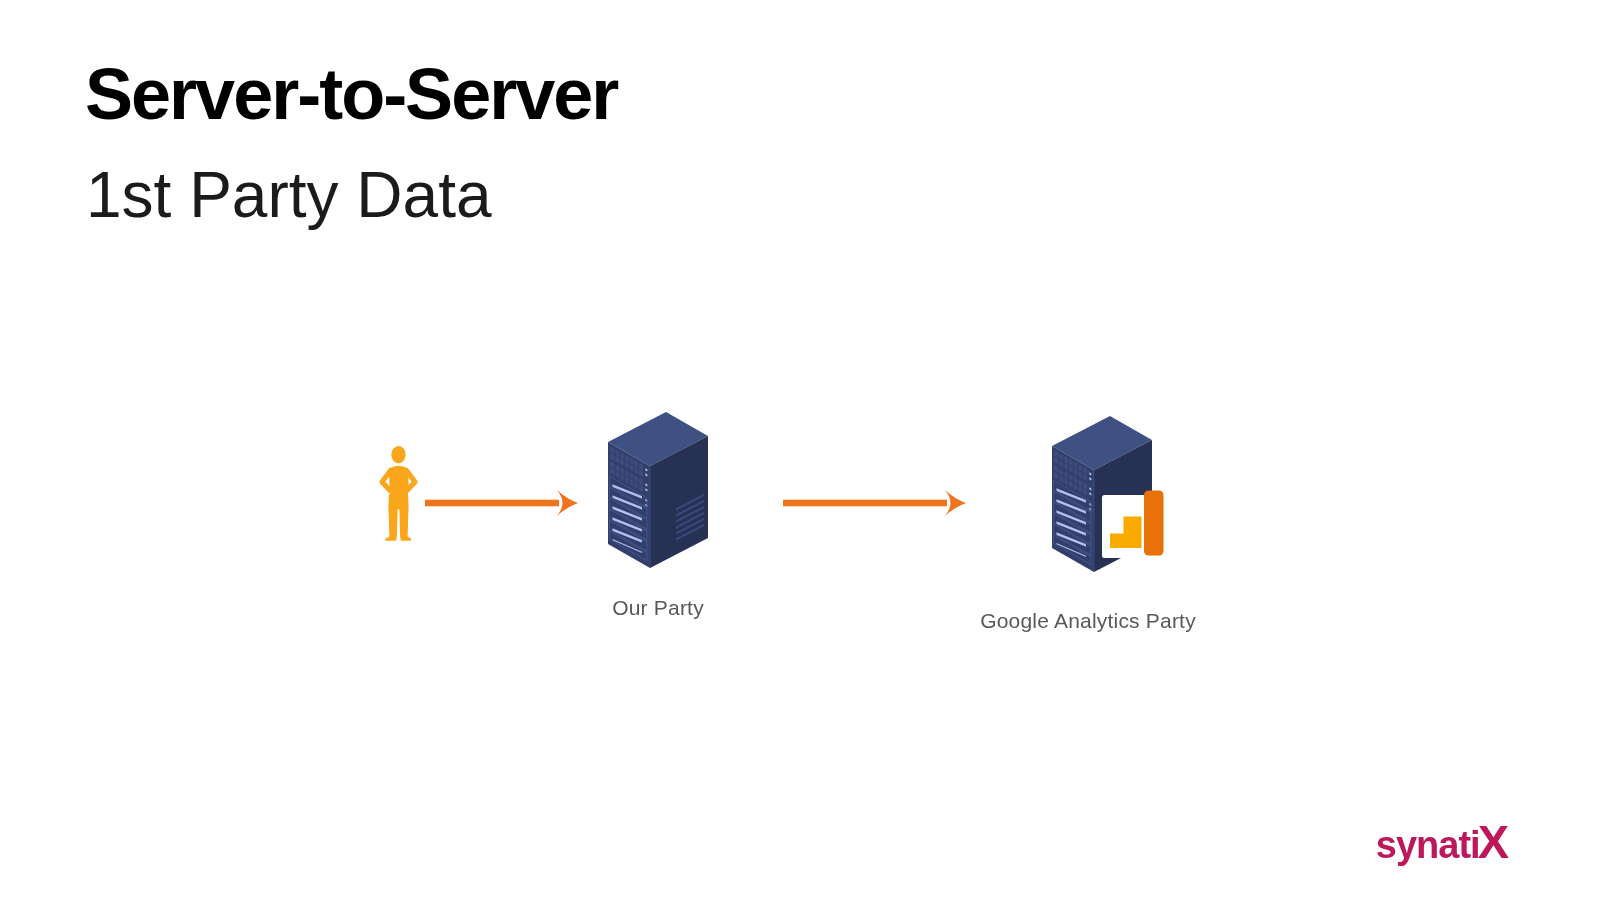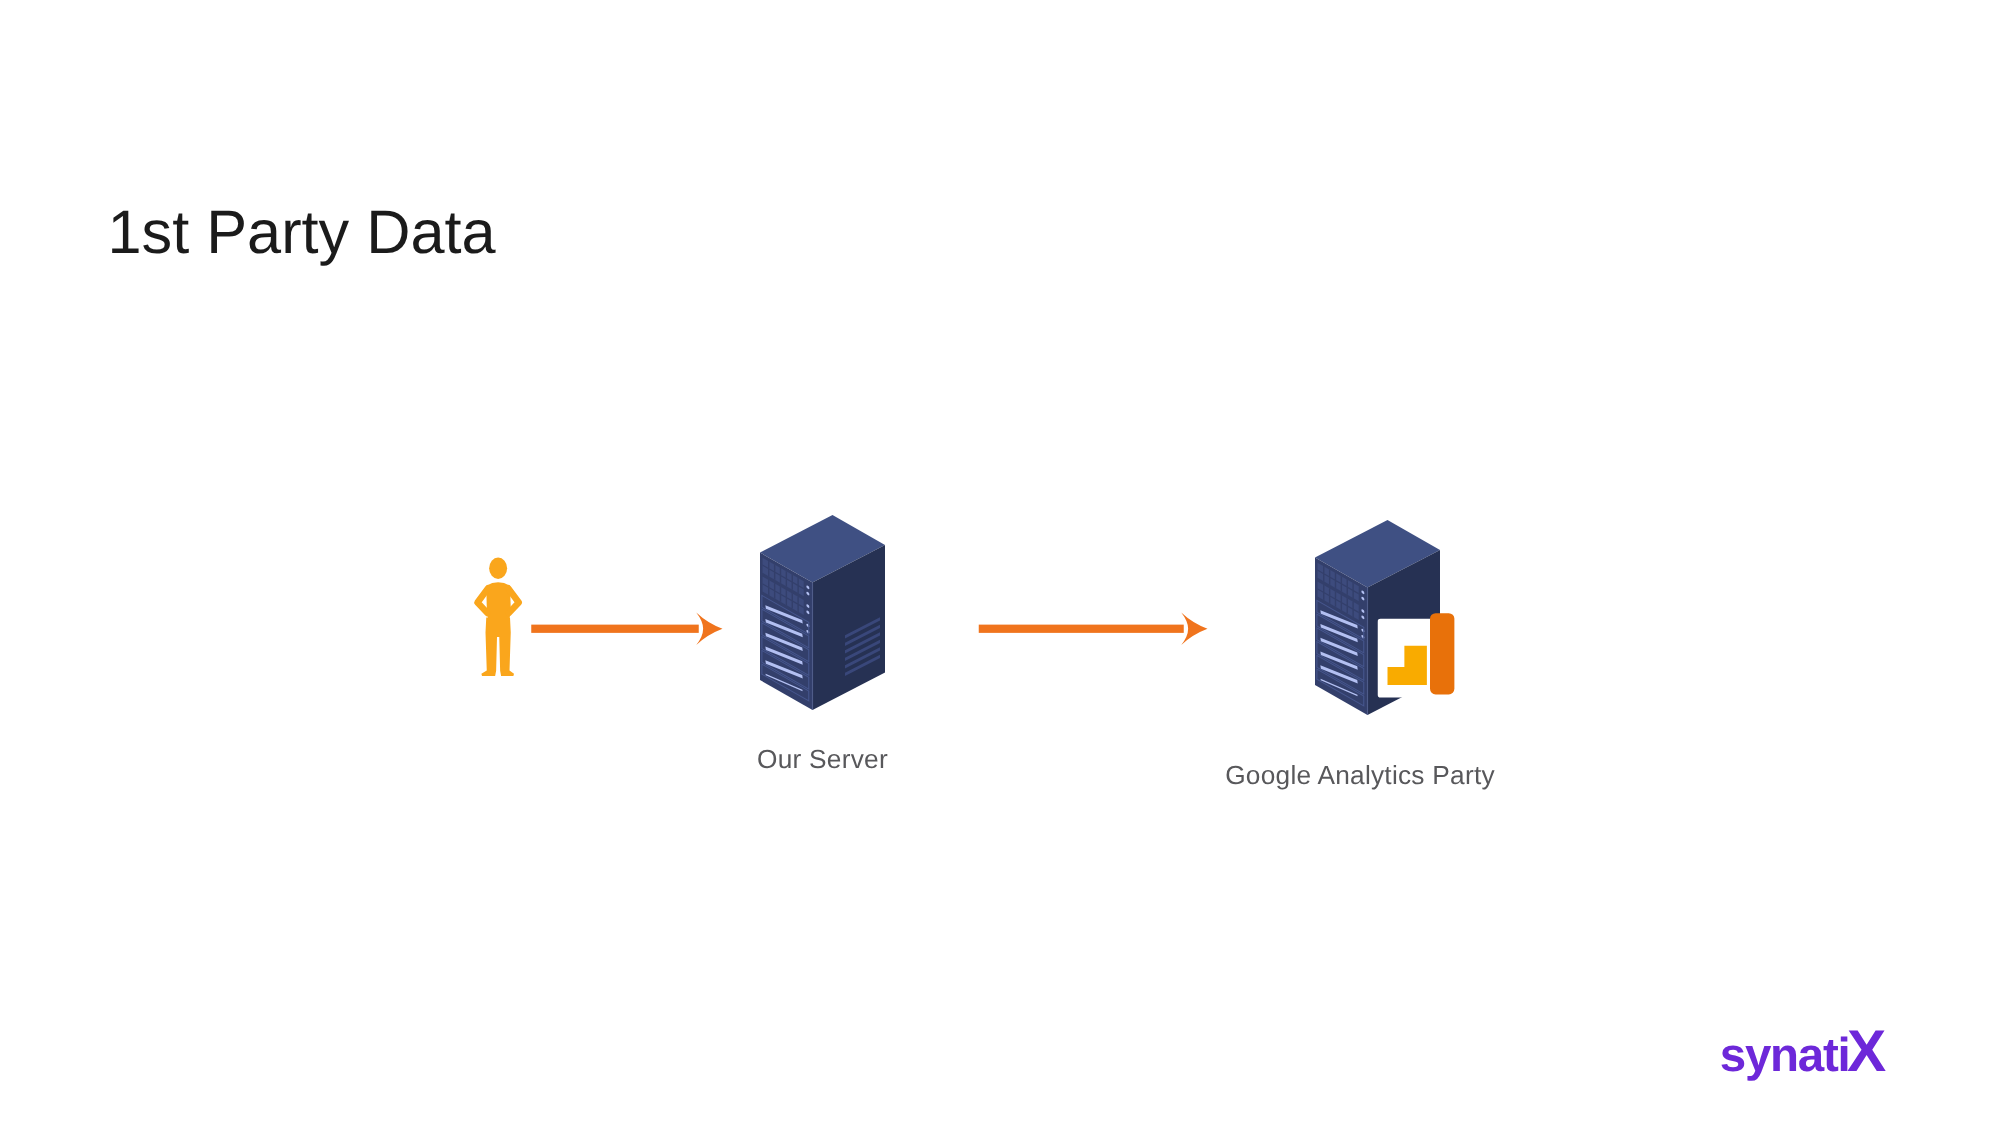--- a/index.html
+++ b/index.html
@@ -12,34 +12,34 @@
   }
   .title{
     position:absolute;left:85px;top:58px;
     font-size:72px;font-weight:bold;
     letter-spacing:-2px;line-height:1;
     color:var(--title-black,#000);
     margin:0;
   }
   .subtitle{
     position:absolute;left:86px;top:160px;
-    font-size:49px;font-weight:normal;
+    font-size:64px;font-weight:normal;
     letter-spacing:0px;line-height:1.1;
     color:#1b1b1b;margin:0;
   }
   .abs{position:absolute;}
   .node-label{
     position:absolute;
     font-size:21px;color:var(--label-gray,#58585b);
     text-align:center;letter-spacing:0.2px;
     white-space:nowrap;transform:translateX(-50%);
   }
   .brand{
     position:absolute;top:824px;right:92px;
-    color:#6d28d9;font-weight:bold;
+    color:#be185d;font-weight:bold;
     letter-spacing:-1px;
     display:flex;align-items:baseline;
   }
   .brand .brand-prefix{font-size:38px;}
   .brand .brand-x{font-size:47px;margin-left:-2px;line-height:0;}
 </style>
 </head>
 <body>
 
 <div id="slide">
@@ -92,20 +92,21 @@
       </symbol>
 
       <symbol id="ga-badge" viewBox="0 0 64 70">
         <rect x="0" y="6" width="57" height="63" rx="2.5" fill="#ffffff"></rect>
         <path d="M8,59 V44.5 H21.5 V27.5 H39.5 V59 Z" fill="var(--ga-yellow)"></path>
         <rect x="42" y="1.5" width="19.5" height="65" rx="4.5" fill="var(--ga-orange)"></rect>
       </symbol>
     </defs>
   </svg>
 
+  <h1 class="title">Server-to-Server</h1>
   <h2 class="subtitle">1st Party Data</h2>
 
   <div>
 
     <svg class="abs" style="left:377px;top:444px" width="44" height="100" viewBox="0 0 44 96">
       <g fill="var(--person-orange)">
         <ellipse cx="21.5" cy="8.6" rx="7.2" ry="8.6"></ellipse>
         <path d="M12,22.5 Q21.5,17 31,22.5 L31.6,40 Q31.6,46 30.2,49.5 L13.8,49.5 Q12.4,46 12.4,40 Z"></path>
         <path d="M12,48 L31,48 L31.6,60 L30.6,90.3 L34.2,93 L33.7,94.8 L23.9,94.8 L23.1,90.6 L22.4,63.5
                  L20.6,63.5 L19.9,90.6 L19.1,94.8 L8.6,94.8 L8.1,93 L12.4,90.3 L11.4,60 Z"></path>
@@ -117,21 +118,21 @@
     </svg>
 
     <svg class="abs" style="left:424px;top:488px" width="156" height="30" viewBox="0 0 156 30">
       <rect x="1" y="11.7" width="134" height="6.6" fill="var(--accent-orange)"></rect>
       <path d="M133,2 Q142,10.5 154,15 Q142,19.5 133,28 Q138.5,21 138.5,15 Q138.5,9 133,2 Z" fill="var(--accent-orange)"></path>
     </svg>
 
     <svg class="abs" style="left:598px;top:398px" width="120" height="182" viewBox="0 0 120 182">
       <use href="#server-tower"></use>
     </svg>
-    <div class="node-label" style="left:658px;top:596px">Our Server</div>
+    <div class="node-label" style="left:658px;top:596px">Our Party</div>
 
     <svg class="abs" style="left:782px;top:488px" width="186" height="30" viewBox="0 0 186 30">
       <rect x="1" y="11.7" width="164" height="6.6" fill="var(--accent-orange)"></rect>
       <path d="M163,2 Q172,10.5 184,15 Q172,19.5 163,28 Q168.5,21 168.5,15 Q168.5,9 163,2 Z" fill="var(--accent-orange)"></path>
     </svg>
 
     <svg class="abs" style="left:1042px;top:402px" width="120" height="182" viewBox="0 0 120 182">
       <use href="#server-tower"></use>
     </svg>
     <svg class="abs" style="left:1102px;top:489px" width="64" height="70" viewBox="0 0 64 70">

